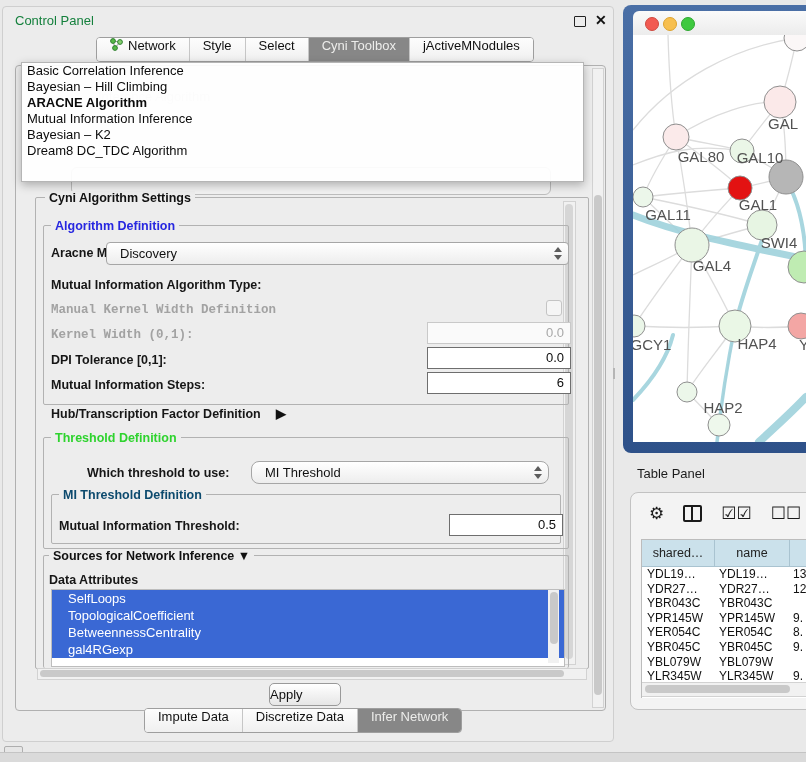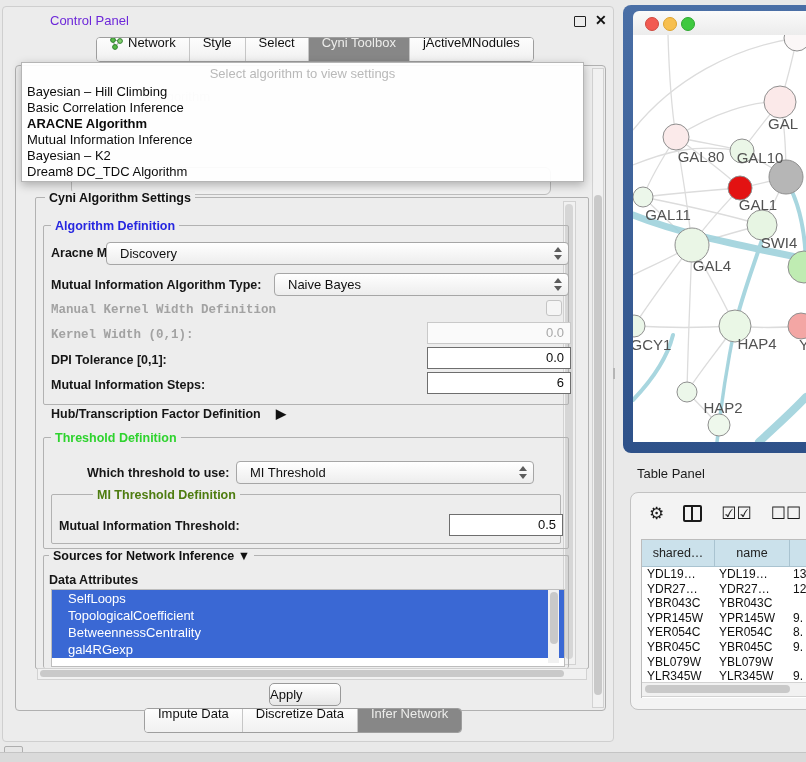--- a/index.html
+++ b/index.html
@@ -1,23 +1,23 @@
 <!DOCTYPE html>
 <html><head>
 <meta charset="utf-8">
 <style>
   html,body{margin:0;padding:0;background:#e9e9e9;font-family:"Liberation Sans",sans-serif;}
   #root{position:relative;width:806px;height:762px;overflow:hidden;background:#e9e9e9;}
   
   #cpanel{position:absolute;left:2px;top:6px;width:610px;height:734px;background:#ececec;border:1px solid #cfcfcf;border-radius:4px;}
-  .cp-title{position:absolute;left:12px;top:6px;font-size:13px;color:#6d28d9;white-space:nowrap;margin-left:35px;}
+  .cp-title{position:absolute;left:12px;top:6px;font-size:13px;color:#15803d;white-space:nowrap;}
   .float-ic{position:absolute;left:571px;top:9px;width:10px;height:9px;border:1.6px solid #222;border-radius:1px;}
   .close-ic{position:absolute;left:592px;top:5px;font-size:14px;font-weight:bold;color:#111;}
   .tabbar{position:absolute;display:flex;border:1px solid #9e9e9e;border-radius:4px;background:#fbfbfb;overflow:hidden;height:23px;}
-  .tab{display:inline-flex;align-items:flex-end;padding:12px 13px;font-size:13px;color:#101010;border-left:1px solid #c6c6c6;white-space:nowrap;background:linear-gradient(#fdfdfd,#f0f0f0);}
+  .tab{display:inline-flex;align-items:flex-start;padding:0 13px;font-size:13px;color:#101010;border-left:1px solid #c6c6c6;white-space:nowrap;background:linear-gradient(#fdfdfd,#f0f0f0);}
   .tab:first-child{border-left:none;}
   .tab.sel{background:#878787;color:#ededeb;}
   .tabicon{margin-right:5px;display:inline-flex;}
   #frame{position:absolute;left:12px;top:58px;width:589px;height:644px;background:#ededed;border:1px solid #b0b0b0;border-radius:4px;}
   .ghost{position:absolute;font-size:13px;color:#6a6a6a;opacity:.22;white-space:nowrap;}
   .sliver{position:absolute;left:68px;top:160px;width:478px;height:26px;background:#f1f1f1;border:1px solid #bdbdbd;border-radius:6px;}
   
   #popup{position:absolute;left:18px;top:55px;width:561px;height:118px;background:rgba(255,255,255,0.92);border:1px solid #b5b5b5;box-shadow:0 3px 9px rgba(0,0,0,0.28);z-index:5;}
   .ph{height:21px;line-height:21px;text-align:center;font-size:13px;color:#b9b9b9;white-space:nowrap;}
   .alg{height:16px;line-height:16px;font-size:13px;padding-left:5px;color:#0b0b0b;white-space:nowrap;}
@@ -104,24 +104,23 @@
 
       <div class="sb-track" style="left:576px;top:2px;width:10px;height:638px;">
         <div class="sb-thumb" style="left:1px;top:126px;width:8px;height:500px;"></div>
       </div>
     </div>
 
     <div class="ghost" style="left:95px;top:82px;">Inference Algorithm</div>
     <div class="sliver"></div>
 
     <div id="popup">
-      <div class="ph">Select algorithm to view settings</div>
       <div>
+          <div class="alg">Basic Correlation Inference</div>
           <div class="alg">Bayesian – Hill Climbing</div>
-          <div class="alg">Basic Correlation Inference</div>
           <div class="alg bold">ARACNE Algorithm</div>
           <div class="alg">Mutual Information Inference</div>
           <div class="alg">Bayesian – K2</div>
           <div class="alg">Dream8 DC_TDC Algorithm</div>
         </div>
     </div>
 
     <div class="group" style="left:32px;top:190px;width:552px;height:470px;"></div>
     <div class="gtitle" style="left:42px;top:184px;color:#111;">Cyni Algorithm Settings</div>
 
@@ -132,51 +131,47 @@
     <div class="group" style="left:40px;top:218px;width:524px;height:178px;"></div>
     <div class="gtitle" style="left:48px;top:212px;color:#2727e0;">Algorithm Definition</div>
 
     <div class="lbl" style="left:48px;top:239px;">Aracne Mode:</div>
     <div class="combo" style="left:103px;top:235px;width:448px;">
       <span>Discovery</span>
       <span class="spin"></span>
     </div>
 
     <div class="lbl" style="left:48px;top:271px;">Mutual Information Algorithm Type:</div>
-    <div class="combo" style="left:271px;top:266px;width:280px;">
-      <span>Naive Bayes</span>
-      <span class="spin"></span>
-    </div>
 
     <div class="lbl dis" style="left:48px;top:296px;">Manual Kernel Width Definition</div>
     <div class="cb" style="left:543px;top:293px;"></div>
 
     <div class="lbl dis" style="left:48px;top:321px;">Kernel Width (0,1):</div>
     <div class="field dis" style="left:424px;top:315px;width:130px;">0.0</div>
 
     <div class="lbl" style="left:48px;top:346px;">DPI Tolerance [0,1]:</div>
     <div class="field" style="left:424px;top:340px;width:130px;">0.0</div>
 
     <div class="lbl" style="left:48px;top:371px;">Mutual Information Steps:</div>
     <div class="field" style="left:424px;top:365px;width:130px;">6</div>
 
     <div class="lbl" style="left:48px;top:400px;font-weight:bold;">Hub/Transcription Factor Definition</div>
     <div class="lbl arrow" style="left:273px;top:399px;font-size:13px;">▶</div>
 
     <div class="group" style="left:40px;top:430px;width:524px;height:110px;"></div>
     <div class="gtitle" style="left:48px;top:424px;color:#2ed32e;">Threshold Definition</div>
 
     <div class="lbl" style="left:84px;top:459px;">Which threshold to use:</div>
-    <div class="combo" style="left:233px;top:454px;width:283px;">
+    <div class="combo" style="left:248px;top:454px;width:283px;border-radius:8px;">
       <span>MI Threshold</span>
       <span class="spin"></span>
     </div>
 
     <div class="group" style="left:48px;top:487px;width:508px;height:48px;"></div>
-    <div class="gtitle" style="left:56px;top:481px;color:#4d7c0f;margin-left:34px;">MI Threshold Definition</div>
+    <div class="gtitle" style="left:56px;top:481px;color:#0c4a6e;">MI Threshold Definition</div>
     <div class="lbl" style="left:56px;top:512px;">Mutual Information Threshold:</div>
     <div class="field" style="left:446px;top:507px;width:100px;">0.5</div>
 
     <div class="group" style="left:40px;top:548px;width:524px;height:112px;border-bottom:none;"></div>
     <div class="gtitle" style="left:46px;top:542px;color:#111;">
       <span>Sources for Network Inference</span>
       <span>▼</span>
     </div>
     <div class="lbl" style="left:46px;top:566px;">Data Attributes</div>
     <div class="attrlist" style="left:48px;top:582px;width:512px;height:76px;">

